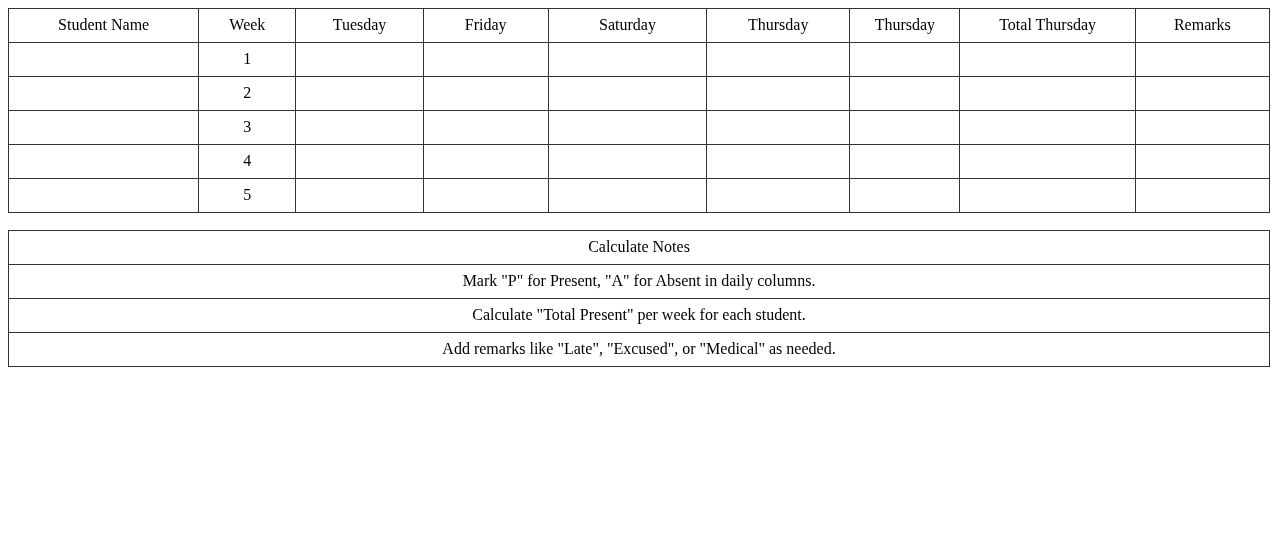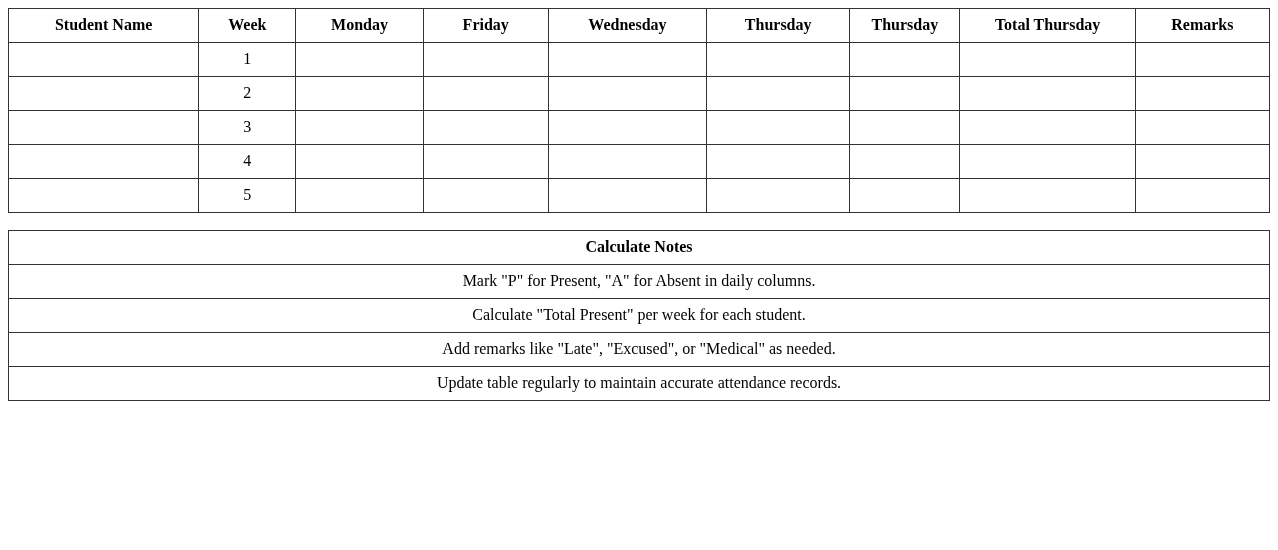--- a/index.html
+++ b/index.html
@@ -29,21 +29,21 @@
     text-align: center;
     vertical-align: middle;
     font-size: 16px;
     line-height: 1.15;
     padding: 0 4px;
     box-sizing: border-box;
     overflow: hidden;
     white-space: nowrap;
   }
   th {
-    font-weight: bold;
+    font-weight: normal;
   }
   .attendance-table {
     margin-bottom: 17px;
   }
   
   .col-student   { width: 190px; }
   .col-week      { width: 97px;  }
   .col-monday    { width: 127px; }
   .col-tuesday   { width: 125px; }
   .col-wednesday { width: 158px; }
@@ -66,23 +66,23 @@
       <col class="col-wednesday">
       <col class="col-thursday">
       <col class="col-friday">
       <col class="col-total">
       <col class="col-remarks">
     </colgroup>
     <thead>
       <tr>
         <th>Student Name</th>
         <th>Week</th>
-        <th>Monday</th>
+        <th>Tuesday</th>
         <th>Friday</th>
-        <th>Wednesday</th>
+        <th>Saturday</th>
         <th>Thursday</th>
         <th>Thursday</th>
         <th>Total Thursday</th>
         <th>Remarks</th>
       </tr>
     </thead>
     <tbody>
       <tr>
         <td></td>
         <td>1</td>
@@ -150,19 +150,16 @@
     <tbody>
       <tr>
         <td>Mark "P" for Present, "A" for Absent in daily columns.</td>
       </tr>
       <tr>
         <td>Calculate "Total Present" per week for each student.</td>
       </tr>
       <tr>
         <td>Add remarks like "Late", "Excused", or "Medical" as needed.</td>
       </tr>
-      <tr>
-        <td>Update table regularly to maintain accurate attendance records.</td>
-      </tr>
     </tbody>
   </table>
 
 </div>
 
 </body></html>

